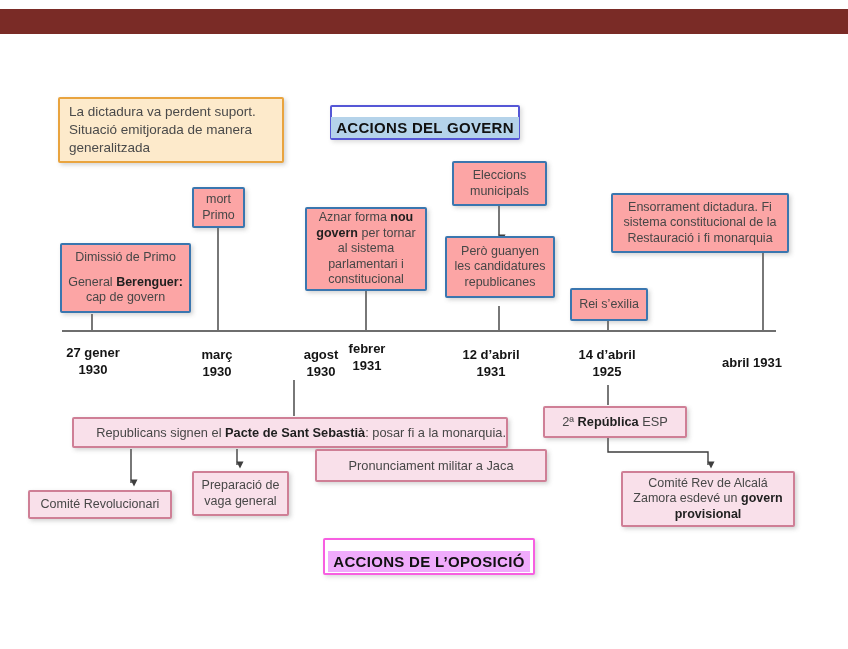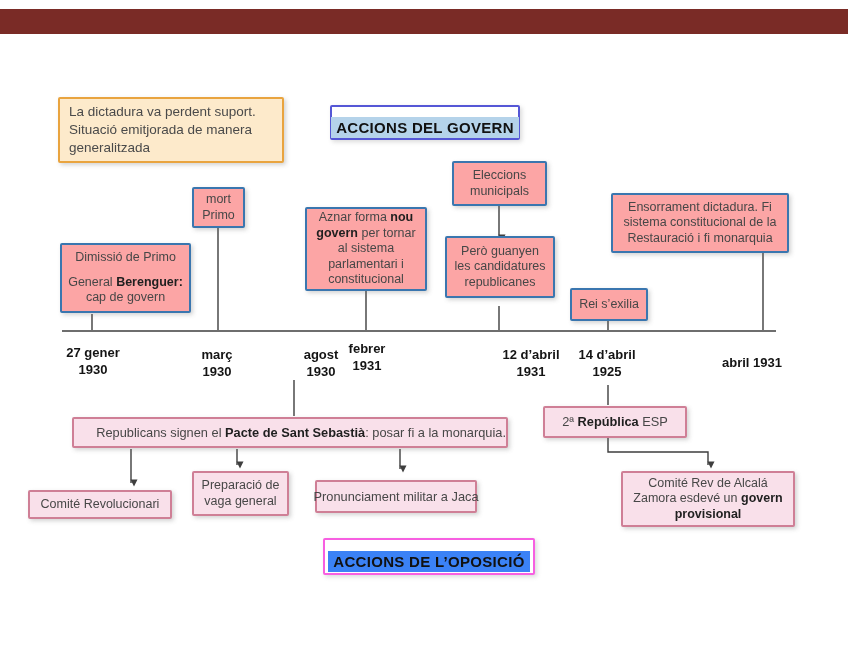--- a/index.html
+++ b/index.html
@@ -25,49 +25,49 @@
     display:flex;align-items:center;justify-content:center;
     box-shadow:2px 2px 4px rgba(110,110,110,0.25);border-radius:2px;
   }
   .titlebox .hl{
     font-size:15px;font-weight:800;color:#111111;letter-spacing:0.3px;
     padding:2px 5px;white-space:nowrap;margin-top:9px;
   }
   .gov-border{border:2px solid #5557d6;}
   .opo-border{border:2px solid #f75fe1;}
   .hl-blue{background:#b5d3ea;}
-  .hl-pink{background:#3b82f6;}
+  .hl-pink{background:#f0abfc;}
   .date{
     position:absolute;transform:translateX(-50%);text-align:center;
     font-weight:bold;color:#141414;font-size:13px;line-height:1.3;white-space:pre-line;
   }
   
   #note{left:58px;top:97px;width:226px;height:66px;justify-content:flex-start;
         text-align:left;padding:6px 9px;font-size:13.5px;line-height:1.35;color:#4a4a4a;}
   #titleGov{left:330px;top:105px;width:190px;height:35px;}
   #mort{left:192px;top:187px;width:53px;height:41px;}
   #dimissio{left:60px;top:243px;width:131px;height:70px;flex-direction:column;padding:4px 2px;}
   #dimissio .gap{height:9px;}
   #aznar{left:305px;top:207px;width:122px;height:84px;padding:2px 5px;}
   #eleccions{left:452px;top:161px;width:95px;height:45px;}
   #pero{left:445px;top:236px;width:110px;height:62px;}
   #rei{left:570px;top:268px;width:78px;height:33px;margin-top:20px;}
   #ensor{left:611px;top:193px;width:178px;height:60px;}
   #pacte{left:72px;top:417px;width:436px;height:31px;font-size:12.8px;white-space:nowrap;justify-content:flex-end;}
   #comiteRev{left:28px;top:490px;width:144px;height:29px;white-space:nowrap;}
   #vaga{left:192px;top:471px;width:97px;height:45px;}
-  #jaca{left:315px;top:480px;width:162px;height:33px;white-space:nowrap;font-size:12.8px;}
+  #jaca{left:315px;top:449px;width:232px;height:33px;white-space:nowrap;font-size:12.8px;}
   #republica{left:543px;top:406px;width:144px;height:32px;white-space:nowrap;font-size:12.8px;}
   #comiteProv{left:621px;top:471px;width:174px;height:56px;padding:2px 6px;}
   #titleOpo{left:323px;top:538px;width:212px;height:37px;}
   #d0{left:93px;top:345px;}
   #d1{left:217px;top:347px;}
   #d2{left:289px;top:347px;margin-left:32px;}
   #d3{left:367px;top:341px;}
-  #d4{left:491px;top:347px;margin-left:40px;}
+  #d4{left:491px;top:347px;}
   #d5{left:607px;top:347px;}
   #d6{left:752px;top:355px;}
 </style>
 </head>
 <body>
 
 <div class="stage">
 
   <div class="banner"></div>
 

